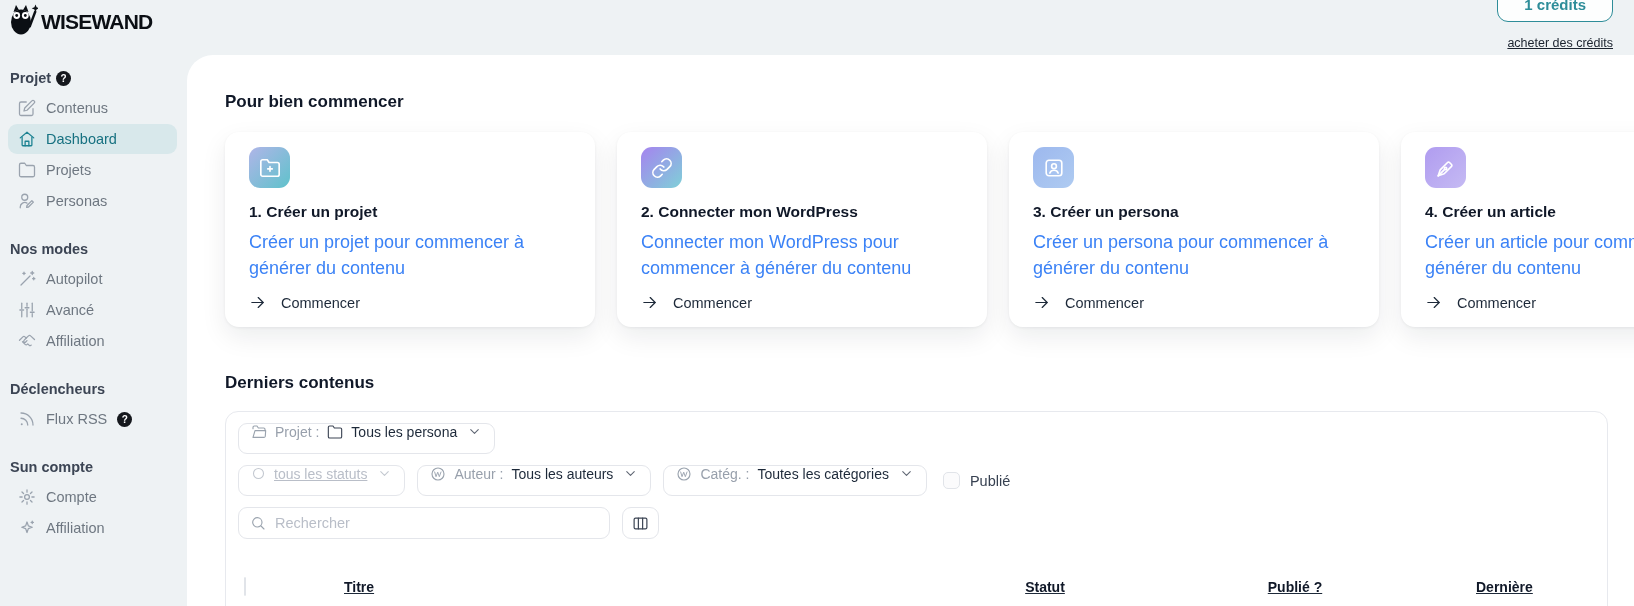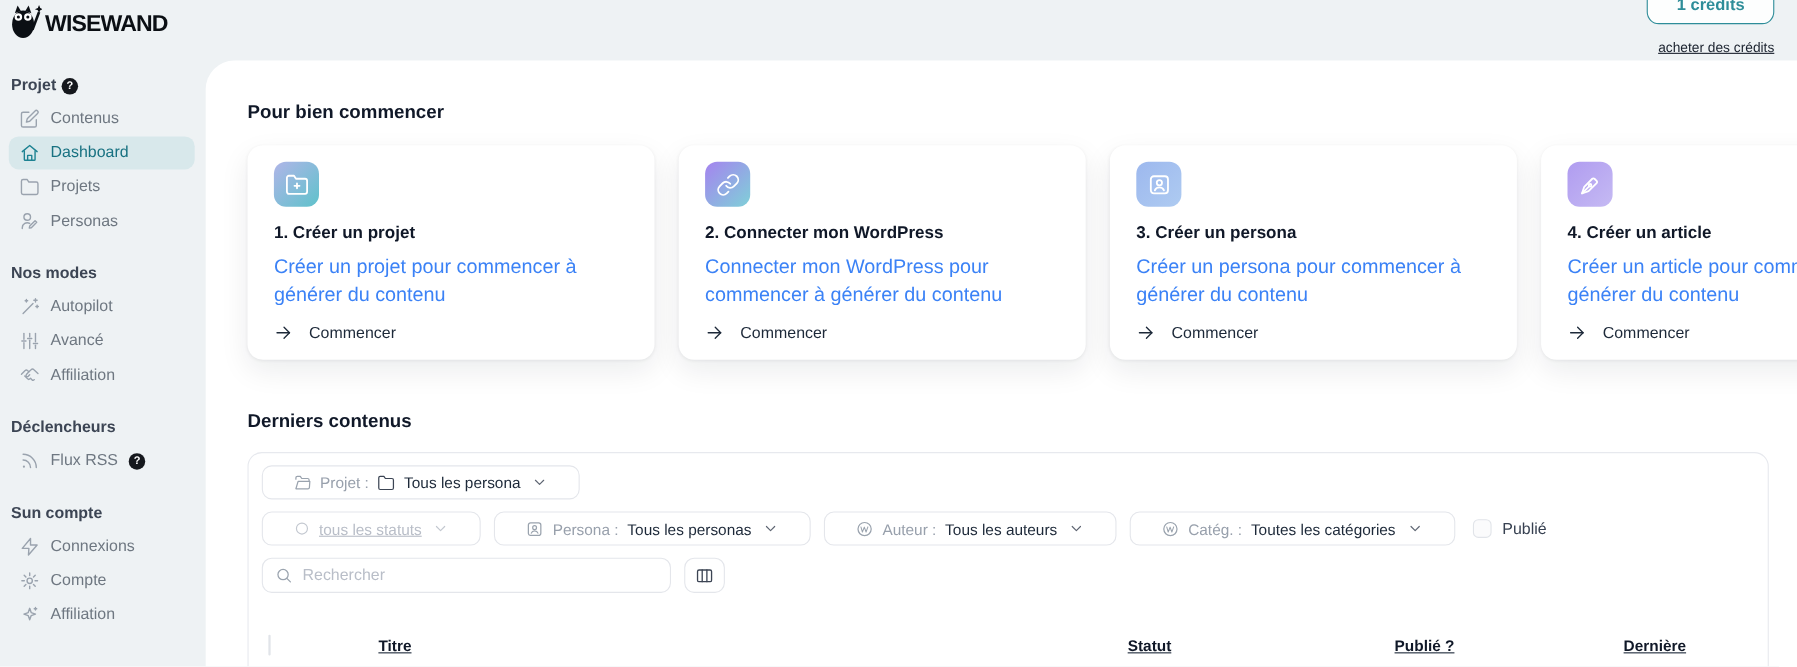--- a/index.html
+++ b/index.html
@@ -45,22 +45,22 @@
   .tile { width:41px; height:41px; border-radius:11px; display:flex; align-items:center; justify-content:center; }
   .card-title { font-size:15.5px; font-weight:700; color:#101828; margin:15px 0 8px; }
   .card-desc { font-size:18px; color:#3b82f6; line-height:1.45; }
   .cta { display:flex; align-items:flex-end; gap:15px; margin-top:13px; font-size:14.5px; color:#1d2939; cursor:pointer; }
 
   .contents-title { margin-top:46px; }
 
   .filter-card { margin-top:18px; margin-right:26px; border:1px solid #e7e9ee; border-radius:13px;
     padding:11px 12px 0; height:235px; }
   .chip-row { display:flex; gap:12px; align-items:center; margin-bottom:11px; }
-  .chip { display:inline-flex; align-items:center; gap:8px; border:1px solid #e4e6eb; border-radius:9px;
-    height:31px; padding:0 28px; font-size:14px; background:#fff; color:#1d2939; cursor:pointer; }
+  .chip { display:inline-flex; gap:8px; border:1px solid #e4e6eb; border-radius:9px;
+    height:31px; padding:0 12px; font-size:14px; background:#fff; color:#1d2939; cursor:pointer; }
   .chip .lbl { color:#98a0ac; }
   .chip svg.gray { stroke:#9aa3ae; }
   .chip svg.dark { stroke:#3c4554; }
   .chip .chev { stroke:#5f6673; margin-left:2px; }
   .chip.muted { color:#b9bec8;text-decoration:underline; }
   .chip.muted svg, .chip.muted .chev { stroke:#c3c8d0; }
   .check-wrap { display:inline-flex; align-items:center; gap:10px; font-size:14.5px; color:#374151; margin-left:4px; cursor:pointer; }
   .cb { width:17px; height:17px; border:1.6px solid #e1e4e9; border-radius:5px; background:#fbfbfc; }
 
   .search-row { display:flex; gap:12px; align-items:center; }
@@ -187,26 +187,20 @@
       </svg>
     <span>Flux RSS</span>
     <span class="help-badge">?</span>
   </div>
 
   <div class="nav-title">
     <span>Sun compte</span>
   </div>
   <div class="nav-item">
     <svg class="ic" width="18" height="18" viewBox="0 0 24 24">
-        <polygon points="13 2 3 14 11 14 10.5 22 21 10 13 10 13 2"></polygon>
-      </svg>
-    <span>Connexions</span>
-  </div>
-  <div class="nav-item">
-    <svg class="ic" width="18" height="18" viewBox="0 0 24 24">
         <circle cx="12" cy="12" r="3.2"></circle>
         <path d="M12 2.5v3M12 18.5v3M2.5 12h3M18.5 12h3M5.3 5.3l2.1 2.1M16.6 16.6l2.1 2.1M18.7 5.3l-2.1 2.1M7.4 16.6l-2.1 2.1"></path>
       </svg>
     <span>Compte</span>
   </div>
   <div class="nav-item">
     <svg class="ic" width="18" height="18" viewBox="0 0 24 24">
         <path d="M12 4l1.8 5.2L19 11l-5.2 1.8L12 18l-1.8-5.2L5 11l5.2-1.8z"></path>
         <path d="M19 3v3M17.5 4.5h3"></path>
       </svg>
@@ -319,32 +313,20 @@
         <svg class="ic" width="15" height="15" viewBox="0 0 24 24" stroke="#c3c8d0">
             <circle cx="12" cy="12" r="8"></circle>
           </svg>
         <span>tous les statuts</span>
         <svg class="ic chev" width="15" height="15" viewBox="0 0 24 24">
             <polyline points="6 9 12 15 18 9"></polyline>
           </svg>
       </div>
       <div class="chip">
         <svg class="ic gray" width="16" height="16" viewBox="0 0 24 24">
-            <rect x="3.5" y="3.5" width="17" height="17" rx="3"></rect>
-            <circle cx="12" cy="10" r="2.6"></circle>
-            <path d="M7.5 17.5c.7-2 2.5-3 4.5-3s3.8 1 4.5 3"></path>
-          </svg>
-        <span class="lbl">Persona :</span>
-        <span>Tous les personas</span>
-        <svg class="ic chev" width="15" height="15" viewBox="0 0 24 24">
-            <polyline points="6 9 12 15 18 9"></polyline>
-          </svg>
-      </div>
-      <div class="chip">
-        <svg class="ic gray" width="16" height="16" viewBox="0 0 24 24">
             <circle cx="12" cy="12" r="9"></circle>
             <path d="M7 9l2 7 2.6-6.7L14 16l2.5-7" stroke-width="1.4"></path>
           </svg>
         <span class="lbl">Auteur :</span>
         <span>Tous les auteurs</span>
         <svg class="ic chev" width="15" height="15" viewBox="0 0 24 24">
             <polyline points="6 9 12 15 18 9"></polyline>
           </svg>
       </div>
       <div class="chip">

